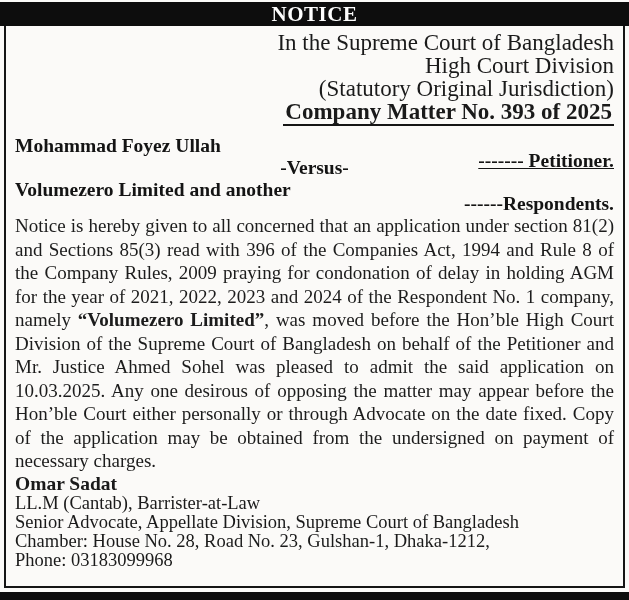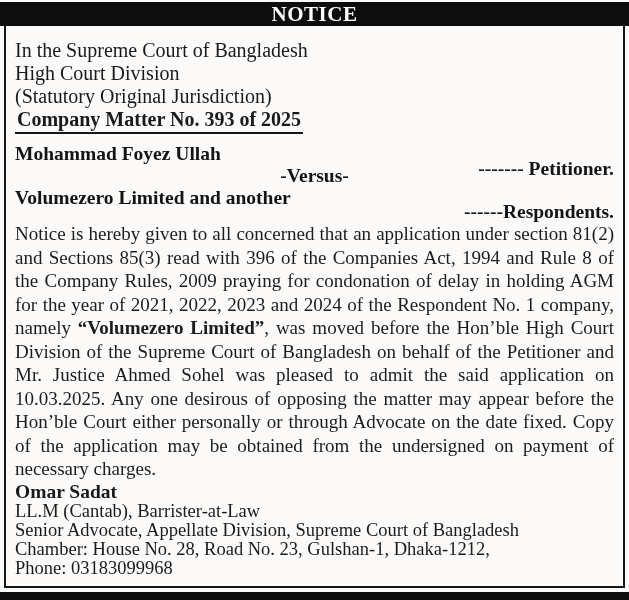--- a/index.html
+++ b/index.html
@@ -9,27 +9,27 @@
   .top-gap { height: 2px; }
   .notice-bar {
     height: 24px; background: #0d0d0d; color: #fdfdfd;
     display: flex; align-items: center; justify-content: center;
     font-weight: bold; font-size: 21px; letter-spacing: 0.5px;
   }
   .content-box {
     flex: 1; margin: 0 4px 12px; border: 2px solid #151515; border-top: none;
     padding: 5px 9px 0; overflow: hidden; background: #fbfaf8;
   }
-  .court-header { text-align: left; font-size: 20px; line-height: 23px; color: #1a1a1a; margin-top: 8px; }
+  .court-header { text-align: right; font-size: 23px; line-height: 23px; color: #1a1a1a; }
   .case-no { display: inline-block; font-weight: bold; border-bottom: 2px solid #151515; padding: 0 2px 1px; }
   .parties { position: relative; height: 77px; margin-top: 9px; font-weight: bold; font-size: 19.5px; color: #141414; }
   .p-abs { position: absolute; white-space: nowrap; }
   .p-petitioner-name { left: 0; top: 0; }
   .p-versus { left: 50%; transform: translateX(-50%); top: 22px; }
-  .p-petitioner-label { right: 0; top: 15px; }
+  .p-petitioner-label { right: 0; top: 15px; text-decoration: underline; }
   .p-respondent-name { left: 0; top: 44px; }
   .p-respondents-label { right: 0; top: 58px; text-align: right; }
   .body-text { font-size: 19px; line-height: 23.5px; text-align: justify; color: #1c1c1c; margin-top: 2px; }
   .body-text b { font-weight: bold; }
   .signature { text-align: left; font-size: 18.5px; line-height: 19.2px; color: #1a1a1a; }
   .sig-name { font-weight: bold; font-size: 19.5px; line-height: 21px; }
   .bottom-bar { position: absolute; left: 0; bottom: 0; width: 629px; height: 8px; background: #0d0d0d; }
 </style>
 </head>
 <body>

